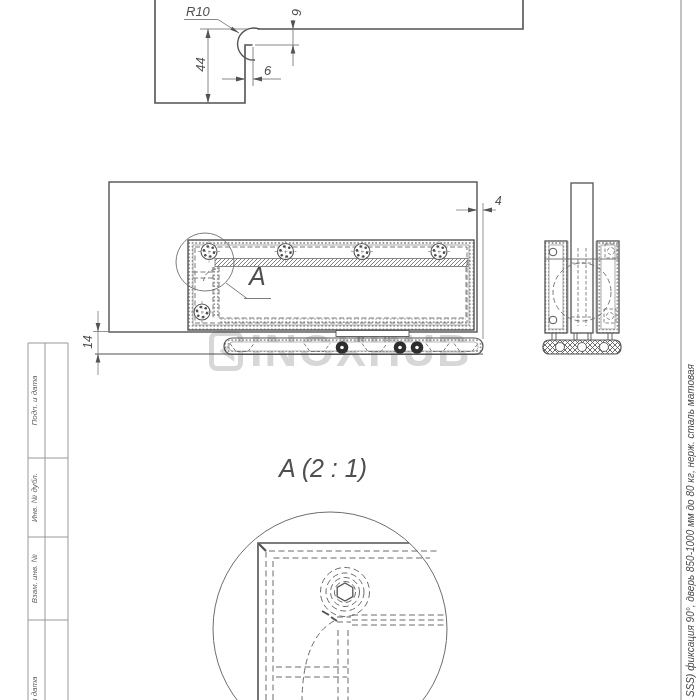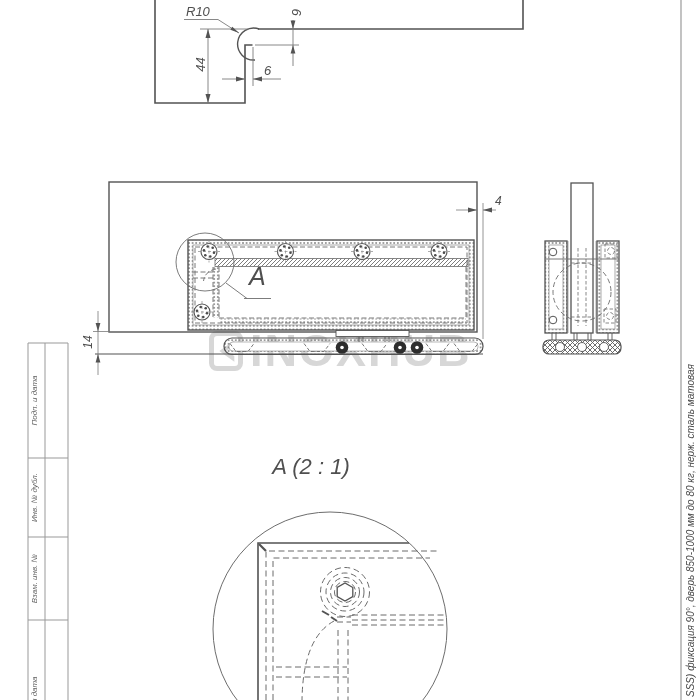--- a/index.html
+++ b/index.html
@@ -256,21 +256,21 @@
     </g>
   </svg>
 
   <div class="lbl" style="left:186px;top:4px;font-size:13px;">R10</div>
   <div class="lbl rot ctr" style="left:185px;top:57px;width:30px;font-size:13px;">44</div>
   <div class="lbl rot ctr" style="left:286px;top:5px;width:20px;font-size:13px;">9</div>
   <div class="lbl" style="left:264px;top:63px;font-size:13px;">6</div>
   <div class="lbl" style="left:495px;top:194px;font-size:12px;">4</div>
   <div class="lbl rot ctr" style="left:76px;top:335px;width:24px;font-size:12px;">14</div>
   <div class="lbl" style="left:249px;top:262px;font-size:25px;">A</div>
-  <div class="lbl ctr" style="left:256px;top:454px;width:110px;font-size:22px;">A (2 : 1)</div>
+  <div class="lbl ctr" style="left:268px;top:454px;width:110px;font-size:25px;">A (2 : 1)</div>
 
   <div class="tb-lbl" style="left:-19px;top:394px;">Подп. и дата</div>
   <div class="tb-lbl" style="left:-19px;top:491px;">Инв. № дубл.</div>
   <div class="tb-lbl" style="left:-19px;top:572px;">Взам. инв. №</div>
   <div class="tb-lbl" style="left:-19px;top:695px;">Подп. и дата</div>
 
   <div id="side-note">5S SSS) фиксация 90°, дверь 850-1000 мм до 80 кг, нерж. сталь матовая</div>
 
 </div>
 

